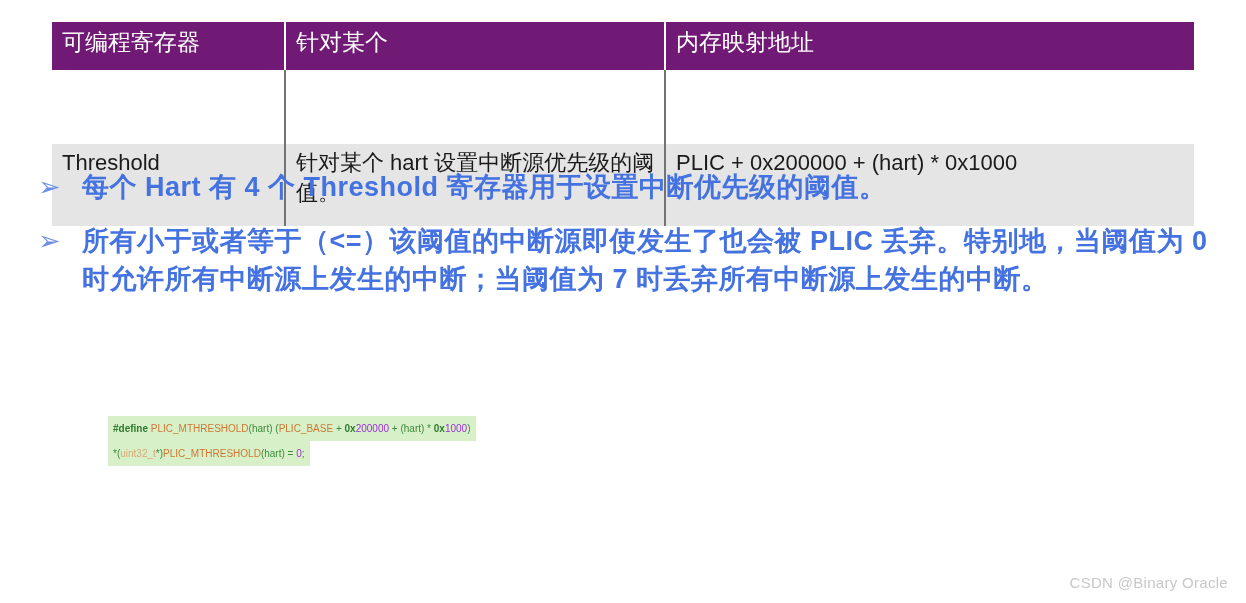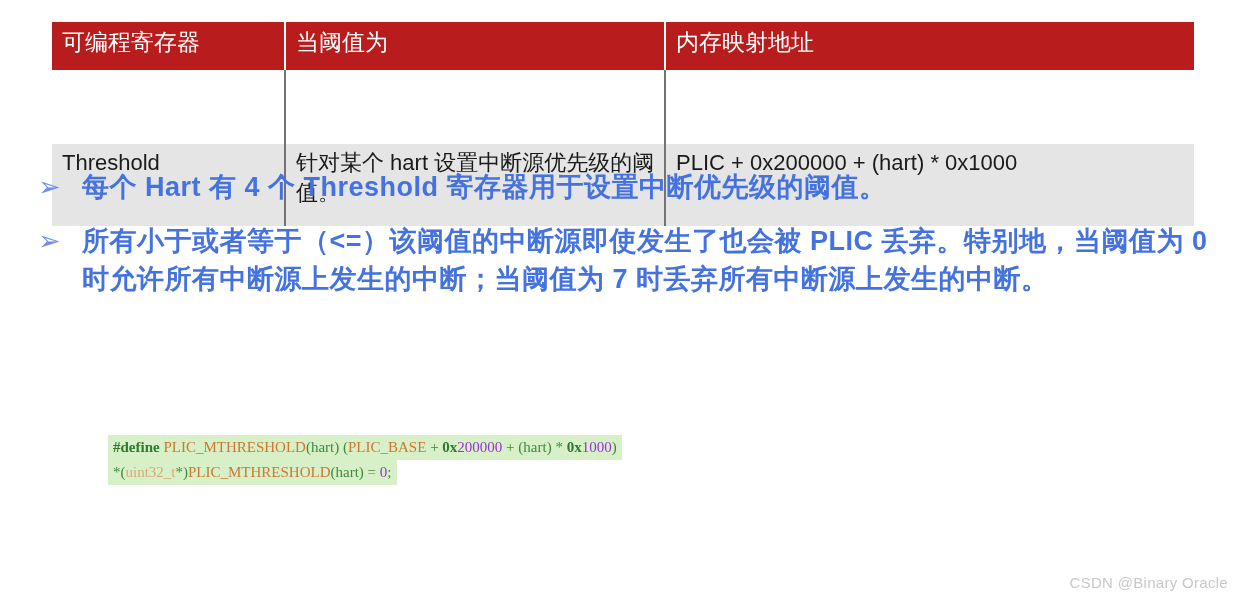--- a/index.html
+++ b/index.html
@@ -25,21 +25,21 @@
     table-layout: fixed;
   }
   .reg-table th,
   .reg-table td {
     padding: 4px 0 4px 10px;
     vertical-align: top;
     text-align: left;
     font-weight: normal;
   }
   .reg-table thead tr {
-    background: #b91c1c;
+    background: #701a75;
   }
   .reg-table thead th {
     color: #ffffff;
     font-size: 23px;
     line-height: 32px;
     height: 40px;
     border-left: 2px solid #ffffff;
   }
   .reg-table thead th:first-child {
     border-left: none;
@@ -96,23 +96,23 @@
     font-weight: bold;
     font-size: 27px;
     line-height: 38px;
     letter-spacing: 0.5px;
   }
 
   
   .code-block {
     position: absolute;
     left: 108px;
-    top: 435px;
-    font-family: Liberation Serif, serif;
-    font-size: 15px;
+    top: 416px;
+    font-family: Liberation Sans, sans-serif;
+    font-size: 10px;
     line-height: 17px;
   }
   .code-line {
     background: #D8F0C8;
     display: inline-block;
     padding: 4px 5px;
     white-space: pre;
   }
   .tok-pre   { color: #2E7A2E; font-weight: bold; }   
   .tok-fn    { color: #CC7832; }                      
@@ -138,21 +138,21 @@
 
 <table class="reg-table">
   <colgroup>
     <col class="col-a">
       <col class="col-b">
       <col class="col-c">
   </colgroup>
   <thead>
     <tr>
       <th>可编程寄存器</th>
-      <th>当阈值为</th>
+      <th>针对某个</th>
       <th>内存映射地址</th>
     </tr>
   </thead>
   <tbody>
     <tr class="spacer-row">
       <td></td>
         <td></td>
         <td></td>
     </tr>
     <tr>

